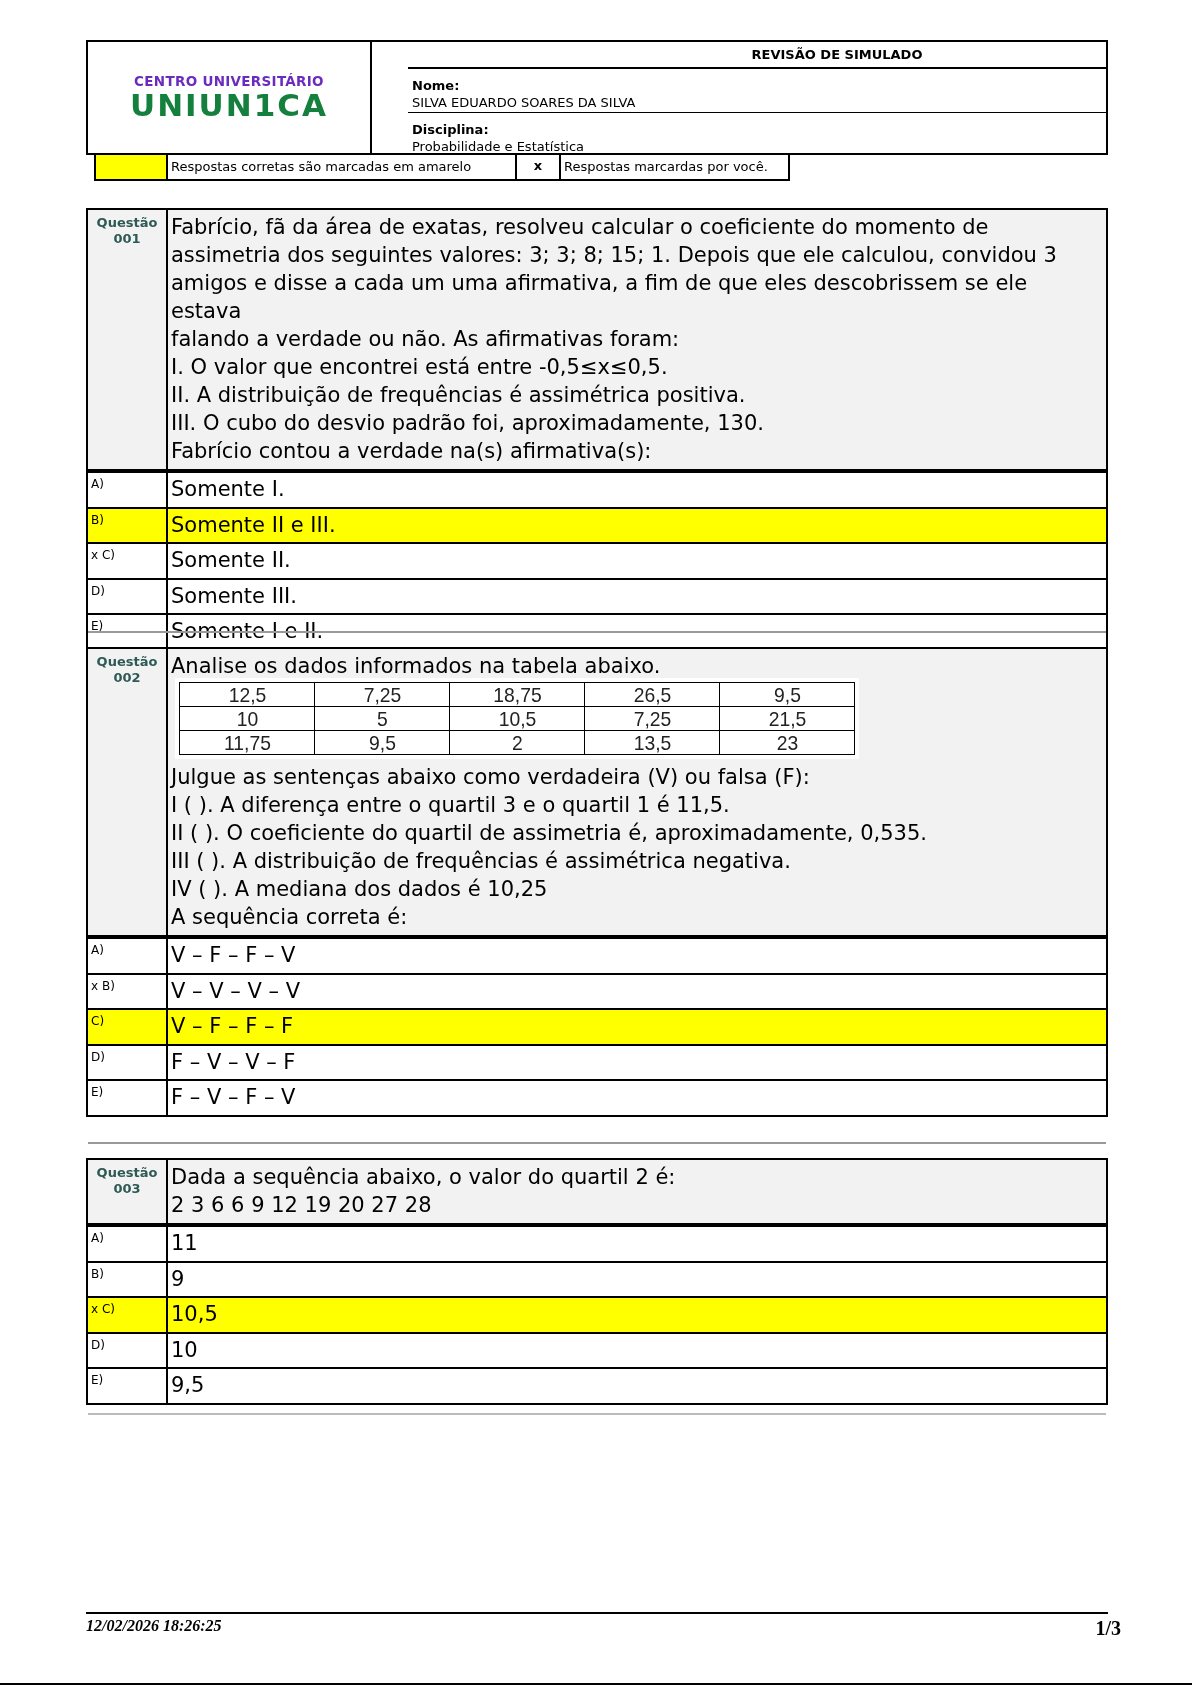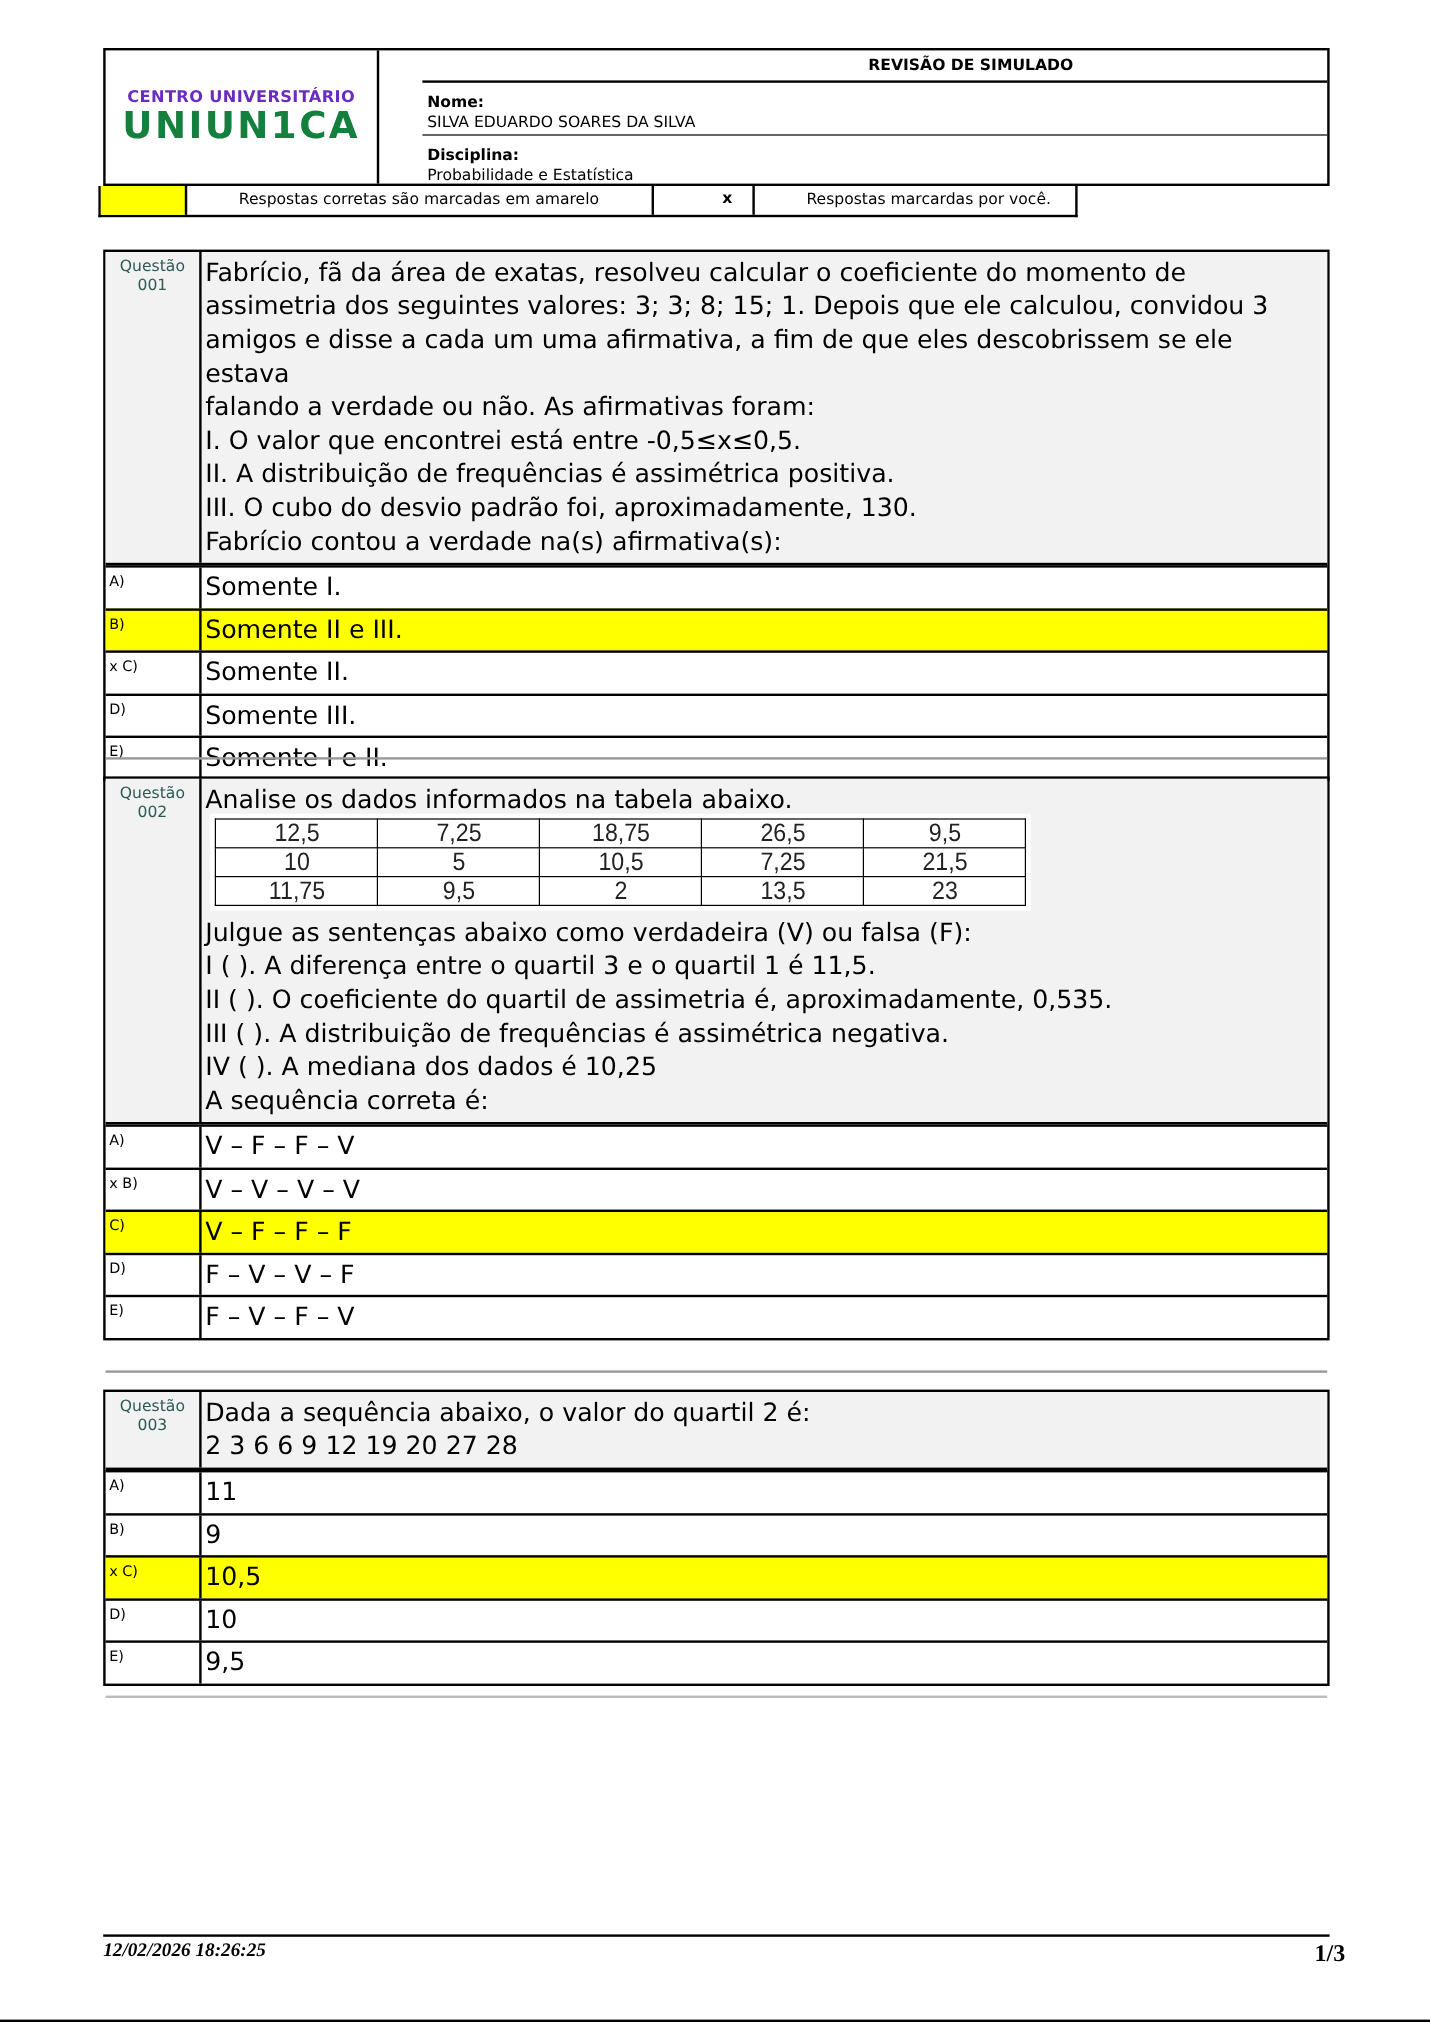--- a/index.html
+++ b/index.html
@@ -1,39 +1,39 @@
 <!DOCTYPE html>
 <html><head>
 <meta charset="utf-8">
 <style>
   * { box-sizing: border-box; margin: 0; padding: 0; }
   html, body { width: 1192px; height: 1685px; background: #ffffff; overflow: hidden; }
   body { position: relative; font-family: "DejaVu Sans", sans-serif; color: #000; }
 
   
   .hdr { position: absolute; left: 86px; top: 40px; width: 1022px; height: 115px; border: 2px solid #000; display: flex; }
-  .hdr-logo { width: 228px; border-right: 2px solid #000; display: flex; flex-direction: column; align-items: center; justify-content: center; }
+  .hdr-logo { width: 284px; border-right: 2px solid #000; display: flex; flex-direction: column; align-items: center; justify-content: center; }
   .logo-top { font-family: "DejaVu Sans", sans-serif; font-size: 13.5px; font-weight: bold; color: #6a2bbf; letter-spacing: 0.3px; line-height: 15px; }
   .logo-main { font-family: "DejaVu Sans", sans-serif; font-size: 31px; font-weight: bold; color: #15803d; letter-spacing: 2px; line-height: 32px; }
   .hdr-right { flex: 1; display: flex; flex-direction: column; margin-left: 36px; }
   .hdr-title { height: 27px; border-bottom: 2px solid #000; text-align: center; font-size: 13px; font-weight: bold; line-height: 25px; padding-left: 160px; }
   .hdr-field { height: 43px; padding: 8px 4px; font-size: 13px; line-height: 17px; }
   .hdr-field + .hdr-field { border-top: 1.5px solid #000; }
   .hdr-field b { display: block; }
 
-  .legend { position: absolute; left: 82px; top: 155px; height: 26px; display: flex; border: 2px solid #000; border-top: none; gap: 40px; }
+  .legend { position: absolute; left: 94px; top: 155px; height: 26px; display: flex; border: 2px solid #000; border-top: none; }
   .leg-swatch { width: 72px; background: #ffff00; border-right: 2px solid #000; }
   .leg-text1 { width: 349px; font-size: 13px; line-height: 24px; padding-left: 3px; border-right: 2px solid #000; }
   .leg-x { width: 44px; font-size: 13px; font-weight: bold; text-align: center; line-height: 22px; border-right: 2px solid #000; }
   .leg-text2 { width: 227px; font-size: 13px; line-height: 24px; padding-left: 3px; }
 
   
   .q { position: absolute; left: 86px; width: 1022px; border: 2px solid #000; }
   .q-head { display: flex; background: #f2f2f2; border-bottom: 2px solid #000; }
-  .q-label { width: 80px; border-right: 2px solid #000; text-align: center; color: #2e5a55; font-size: 13px; font-weight: normal; line-height: 16px; padding-top: 5px; }
+  .q-label { width: 80px; border-right: 2px solid #000; text-align: center; color: #2e5a55; font-size: 13px; font-weight: bold; line-height: 16px; padding-top: 5px; }
   .q-body { flex: 1; padding: 3px 3px 4px 3px; font-size: 21px; line-height: 28px; }
   .opt { display: flex; height: 35.5px; border-top: 2px solid #000; }
   .opt:first-of-type { border-top: none; }
   .opt-letter { width: 80px; border-right: 2px solid #000; font-size: 12px; padding: 3px 0 0 3px; line-height: 16px; }
   .opt-text { flex: 1; font-size: 21px; line-height: 33px; padding-left: 3px; }
   .opt.correct { background: #ffff00; }
   .sep { position: absolute; left: 88px; width: 1018px; height: 2px; background: #999; }
 
   table.data { border-collapse: collapse; margin: 2px 0 8px 8px; background: #fff; box-shadow: 0 0 0 4px #fff; }
   table.data td { border: 1.5px solid #000; width: 135px; height: 24px; text-align: center; font-family: "Liberation Sans", sans-serif; font-size: 21px; line-height: 22px; color: #222; transform: scaleX(0.92); }

